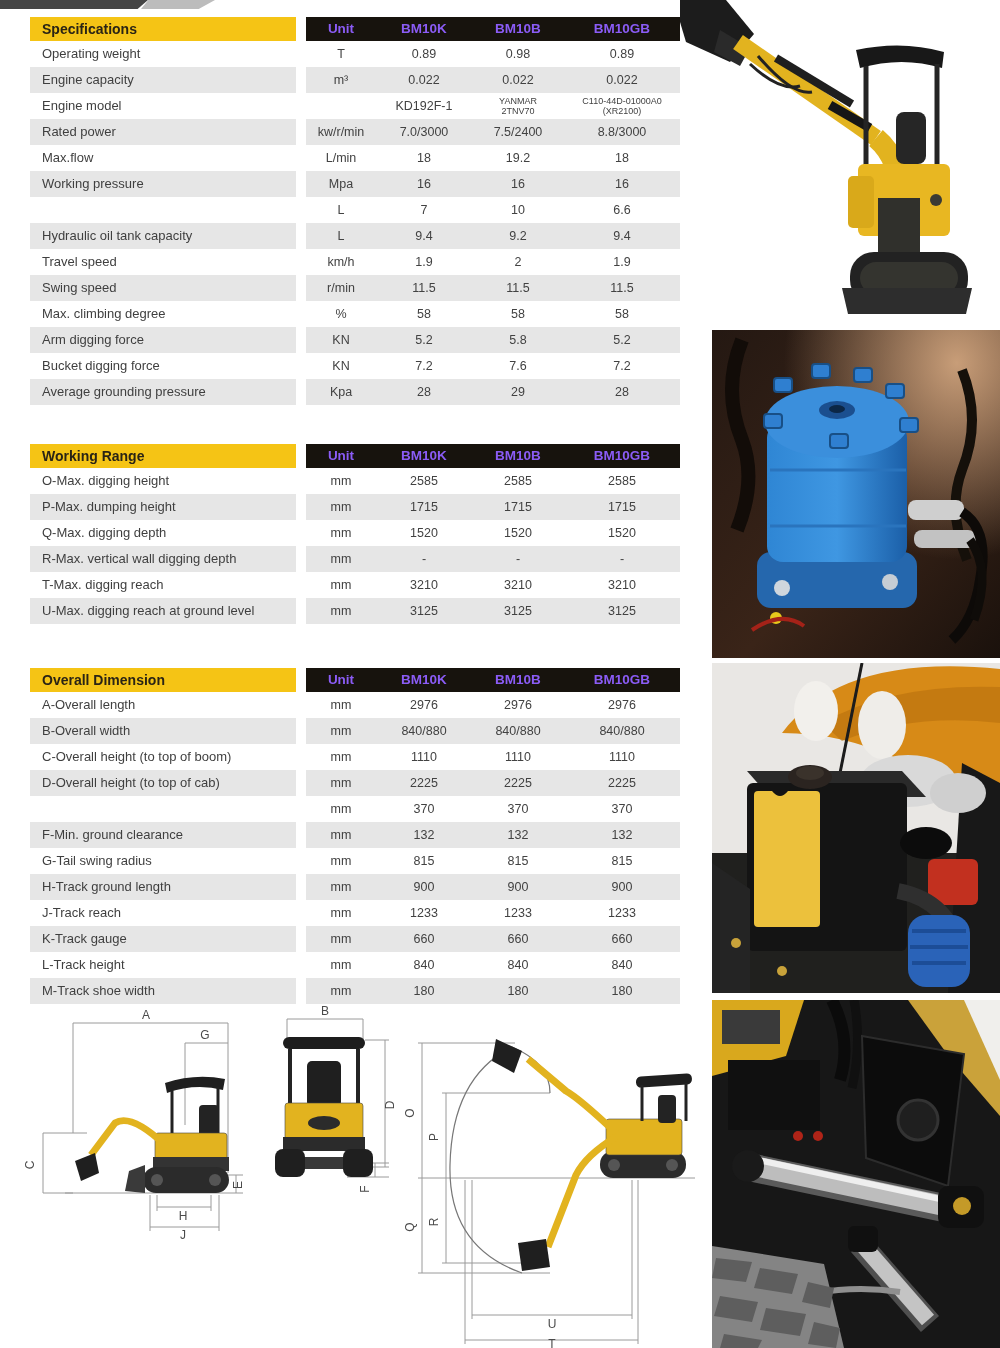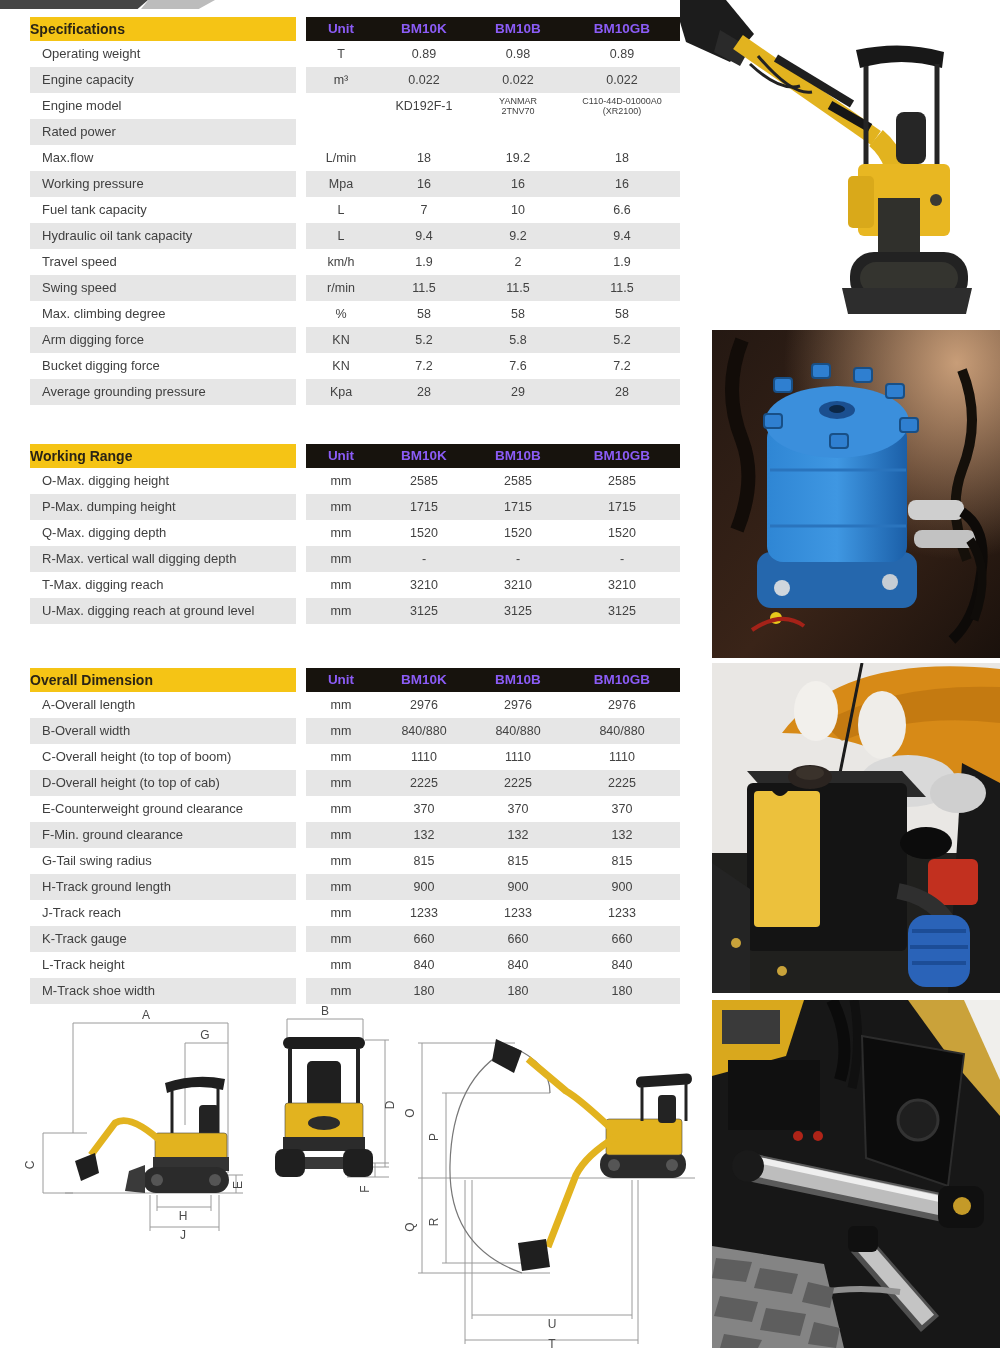--- a/index.html
+++ b/index.html
@@ -8,25 +8,25 @@
   
   .strip-dark{position:absolute;left:0;top:0;width:148px;height:9px;background:#454545;
               clip-path:polygon(0 0,100% 0,93% 100%,0 100%);}
   .strip-light{position:absolute;left:141px;top:0;width:74px;height:9px;background:#bcbcbc;
                clip-path:polygon(10% 0,100% 0,78% 100%,0 100%);}
 
   
   .spec-table{position:absolute;left:30px;width:650px;}
   .t-header{display:flex;height:24px;}
   .t-title{width:266px;margin-right:10px;background:#F5C415;color:#2a2415;font-weight:bold;
-           font-size:14px;line-height:24px;box-sizing:border-box;}
+           font-size:14px;line-height:24px;padding-left:12px;box-sizing:border-box;}
   .t-head-values{width:374px;background:#17130D;display:grid;
                  grid-template-columns:70px 96px 92px 116px;}
   .t-col-h{color:#8b5cf6;font-weight:bold;font-size:13.5px;line-height:24px;text-align:center;}
-  .t-row{display:flex;height:26px;}
+  .t-row{display:flex;height:26px;justify-content:flex-end;}
   .t-label{width:266px;margin-right:10px;font-size:13px;color:#3f3f3f;line-height:26px;
            padding-left:12px;box-sizing:border-box;white-space:nowrap;overflow:hidden;}
   .t-vals{width:374px;display:grid;grid-template-columns:70px 96px 92px 116px;}
   .t-cell{font-size:12.5px;color:#424242;display:flex;align-items:center;justify-content:center;
           text-align:center;white-space:pre-line;}
   .t-cell.multiline{font-size:9px;line-height:1.15;}
   .t-row:nth-child(even) .t-label,.t-row:nth-child(even) .t-vals{background:#E6E6E6;}
 
   
   .photo,.diagram{position:absolute;}
@@ -76,41 +76,46 @@
             <div class="t-cell"></div>
             <div class="t-cell">KD192F-1</div>
             <div class="t-cell multiline">YANMAR
 2TNV70</div>
             <div class="t-cell multiline">C110-44D-01000A0
 (XR2100)</div>
           </div>
         </div>
         <div class="t-row">
           <div class="t-label">Rated power</div>
+          <div class="t-vals">
+            <div class="t-cell">kw/r/min</div>
+            <div class="t-cell">7.0/3000</div>
+            <div class="t-cell">7.5/2400</div>
+            <div class="t-cell">8.8/3000</div>
+          </div>
         </div>
         <div class="t-row">
           <div class="t-label">Max.flow</div>
           <div class="t-vals">
             <div class="t-cell">L/min</div>
             <div class="t-cell">18</div>
             <div class="t-cell">19.2</div>
             <div class="t-cell">18</div>
           </div>
         </div>
         <div class="t-row">
           <div class="t-label">Working pressure</div>
           <div class="t-vals">
             <div class="t-cell">Mpa</div>
             <div class="t-cell">16</div>
             <div class="t-cell">16</div>
             <div class="t-cell">16</div>
           </div>
         </div>
         <div class="t-row">
-          <div class="t-label">Fuel tank capacity</div>
           <div class="t-vals">
             <div class="t-cell">L</div>
             <div class="t-cell">7</div>
             <div class="t-cell">10</div>
             <div class="t-cell">6.6</div>
           </div>
         </div>
         <div class="t-row">
           <div class="t-label">Hydraulic oil tank capacity</div>
           <div class="t-vals">
@@ -286,21 +291,20 @@
         <div class="t-row">
           <div class="t-label">D-Overall height (to top of cab)</div>
           <div class="t-vals">
             <div class="t-cell">mm</div>
             <div class="t-cell">2225</div>
             <div class="t-cell">2225</div>
             <div class="t-cell">2225</div>
           </div>
         </div>
         <div class="t-row">
-          <div class="t-label">E-Counterweight ground clearance</div>
           <div class="t-vals">
             <div class="t-cell">mm</div>
             <div class="t-cell">370</div>
             <div class="t-cell">370</div>
             <div class="t-cell">370</div>
           </div>
         </div>
         <div class="t-row">
           <div class="t-label">F-Min. ground clearance</div>
           <div class="t-vals">

